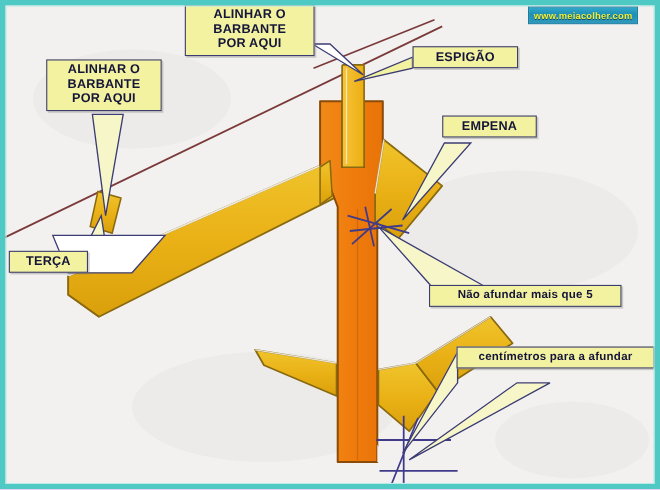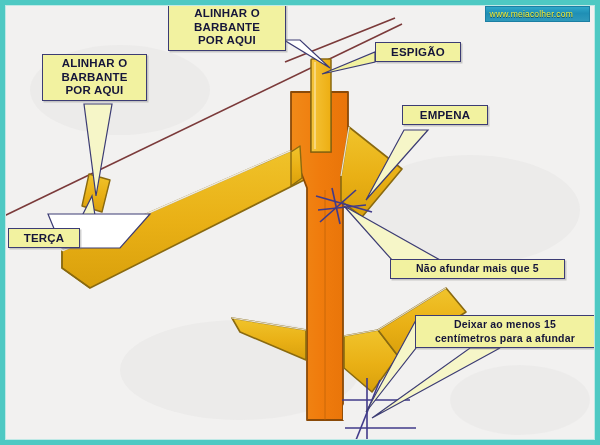--- a/index.html
+++ b/index.html
@@ -40,30 +40,30 @@
     position: absolute;
     left: 0;
     top: 0;
     width: 600px;
     height: 445px;
     z-index: 5;
   }
   
   #watermark {
     position: absolute;
-    right: 10px;
+    right: 20px;
     top: 6px;
     z-index: 45;
     background: linear-gradient(to bottom, #2fa8c9 0%, #1f8fb5 45%, #2f99bb 100%);
     color: #f2ef3a;
     font-family: "Liberation Sans", sans-serif;
-    font-weight: normal;
+    font-weight: bold;
     font-size: 8.5px;
     letter-spacing: 0.2px;
-    padding: 2px 16px 2px 4px;
+    padding: 2px 4px 2px 4px;
     line-height: 10px;
     text-shadow: 0 1px 0 rgba(0,0,0,0.55);
     white-space: nowrap;
     border: 1px solid #1b7fa3;
   }
   
   .callout {
     position: absolute;
     z-index: 30;
     background: #f2f2a0;
@@ -74,21 +74,21 @@
     text-align: center;
     box-sizing: border-box;
     box-shadow: 1.5px 1.5px 0 rgba(120,120,120,0.35);
     padding: 2px 4px;
     letter-spacing: 0.2px;
   }
   .callout .ln { display: block; white-space: nowrap; }
 
   #lbl-align-top   { left: 168px; top: 4px;   width: 118px; font-size: 11.5px; line-height: 13.5px; }
   #lbl-align-left  { left: 42px;  top: 54px;  width: 105px; font-size: 11.5px; line-height: 13.5px; }
-  #lbl-espigao     { left: 375px; top: 42px;  width: 86px;  font-size: 11.5px; line-height: 14px; }
+  #lbl-espigao     { left: 375px; top: 42px;  width: 96px;  font-size: 11.5px; line-height: 14px; }
   #lbl-empena      { left: 402px; top: 105px; width: 86px;  font-size: 11.5px; line-height: 14px; }
   #lbl-terca       { left: 8px;   top: 228px; width: 72px;  font-size: 11.5px; line-height: 14px; }
   #lbl-afundar     { left: 390px; top: 259px; width: 175px; font-size: 10.5px; line-height: 13.5px; }
   #lbl-ferragem    { left: 415px; top: 315px; width: 180px; font-size: 10.5px; line-height: 13.5px; }
 </style>
 </head>
 <body>
 
 <div id="stage">
 
@@ -245,21 +245,20 @@
 
   <div class="callout" id="lbl-terca">
     <span class="ln">TERÇA</span>
   </div>
 
   <div class="callout" id="lbl-afundar">
     <span class="ln">Não afundar mais que 5</span>
   </div>
 
   <div class="callout" id="lbl-ferragem">
-    <span class="ln">Deixar ao menos 15</span>
     <span class="ln">centímetros para a afundar</span>
   </div>
 
   <div id="watermark">www.meiacolher.com</div>
 
   <div id="frame"></div>
   <div id="frame-inner"></div>
 </div>
 
 </body></html>

